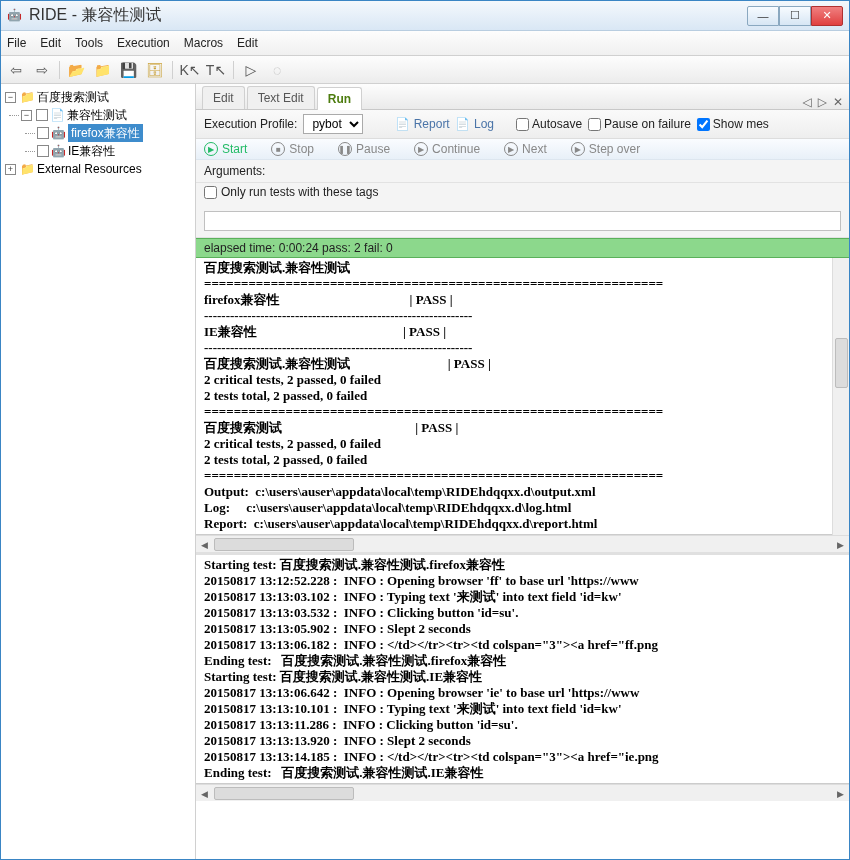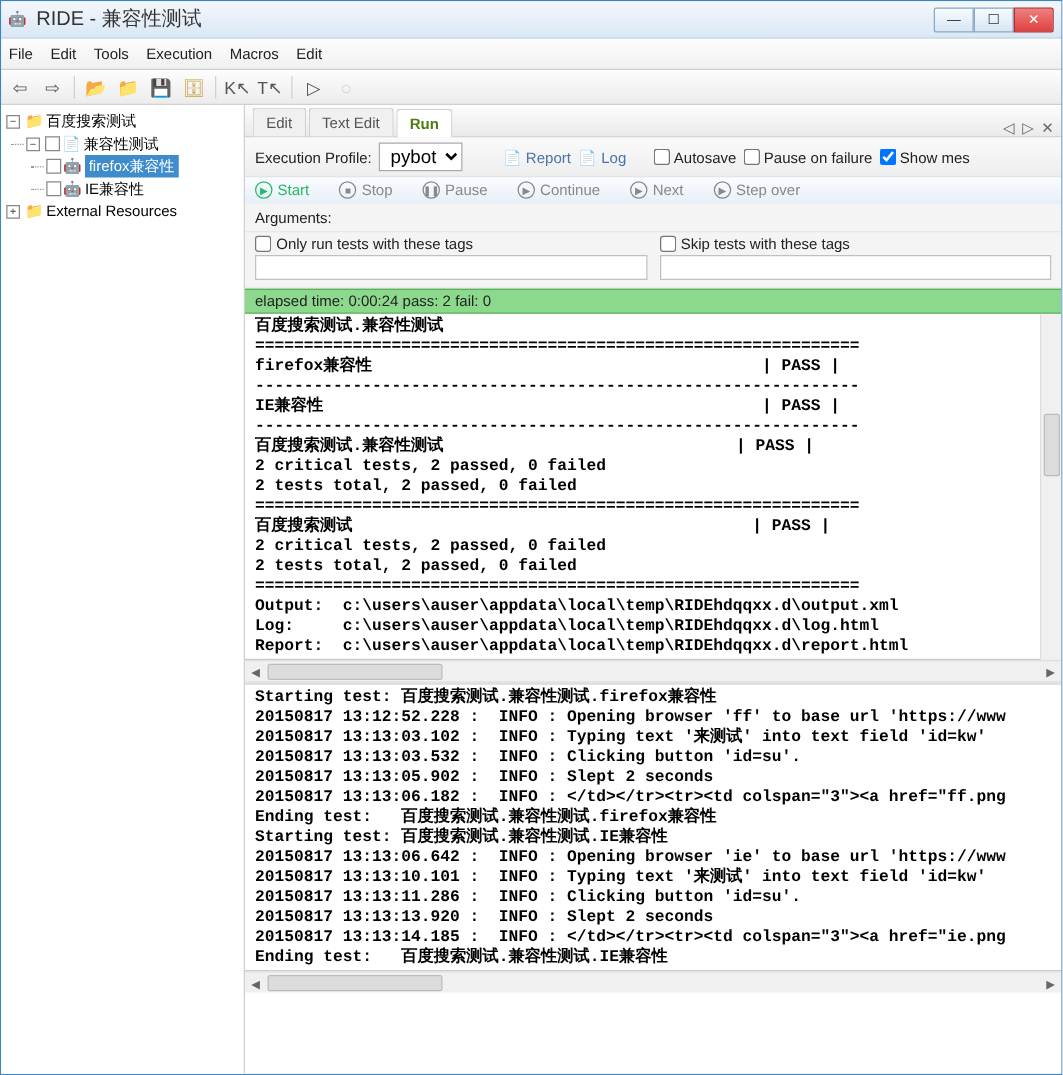--- a/index.html
+++ b/index.html
@@ -30,37 +30,37 @@
 .tree .robot { color: #2a7; }
 .tree .check { width: 12px; height: 12px; border: 1px solid #888; background: #fff; display: inline-block; }
 .tree .sel { background: #3e8ccc; color: #fff; padding: 0 3px; text-align: center; }
 .main { flex: 1; display: flex; flex-direction: column; overflow: hidden; }
 .tabs { height: 26px; background: linear-gradient(to bottom,#fdfdfd,#eaeaea); border-bottom: 1px solid #c8c8c8; display: flex; align-items: flex-end; padding: 0 6px; gap: 2px; }
 .tab { padding: 4px 10px; border: 1px solid #d0d0d0; border-bottom: none; background: #f0f0f0; border-radius: 3px 3px 0 0; color: #555; font-size: 12px; }
 .tab.active { background: #fff; font-weight: bold; color: #4d7c0f; position: relative; top: 1px; }
 .tabnav { margin-left: auto; display: flex; gap: 6px; color: #666; }
 .runbar { padding: 4px 8px; background: linear-gradient(to bottom,#fafafa,#eee); border-bottom: 1px solid #ddd; display: flex; align-items: center; gap: 6px; flex-wrap: wrap; }
 .runbar label { color: #222; }
-.runbar select { border: 1px solid #aaa; padding: 1px 4px; font-size: 15px; background: #fff; }
+.runbar select { border: 1px solid #aaa; padding: 1px 4px; font-size: 12px; background: #fff; }
 .runbar .linkbtn { color: #4a74a8; text-decoration: none; cursor: pointer; }
 .runbar .chk { display: flex; align-items: center; gap: 3px; }
 .runbar input[type=checkbox] { width: 13px; height: 13px; }
 .controlbar { padding: 3px 8px; background: linear-gradient(to bottom,#fafcff,#e8f0f8); border-bottom: 1px solid #dde6ef; display: flex; align-items: center; gap: 24px; color: #888; }
 .controlbar .cbtn { display: flex; align-items: center; gap: 4px; color: #888; }
 .controlbar .cbtn.active { color: #2b6; }
 .controlbar .cicon { width: 14px; height: 14px; border: 1px solid currentColor; border-radius: 50%; display: inline-flex; align-items: center; justify-content: center; font-size: 8px; }
 .argsrow { padding: 4px 8px; color: #222; background: #f4f4f4; border-bottom: 1px solid #e2e2e2; }
 .tagsrow { display: flex; gap: 10px; padding: 2px 8px 6px; background: #f4f4f4; border-bottom: 1px solid #e2e2e2; }
 .tagsrow .col { flex: 1; }
-.tagsrow .col .lbl { display: flex; gap: 4px; color: #222; margin-bottom: 2px; }
+.tagsrow .col .lbl { display: flex; align-items: center; gap: 4px; color: #222; margin-bottom: 12px; }
 .tagsrow input[type=text] { width: 100%; border: 1px solid #c0c0c0; padding: 2px; background: #fff; font-size: 12px; }
 .statusbar { background: #8cd88c; color: #222; padding: 2px 8px; font-size: 12px; border-top: 1px solid #5ab05a; border-bottom: 1px solid #5ab05a; }
 .outputwrap { flex: 1; display: flex; flex-direction: column; overflow: hidden; }
 .panel { flex: 1; overflow: auto; background: #fff; padding: 2px 8px; border-bottom: 1px solid #ccc; }
-.panel pre { font-family: Liberation Mono, monospace; font-size: 13px; line-height: 16px; color: #000; white-space: pre; }
+.panel pre { font-family: Liberation Serif, serif; font-size: 13px; line-height: 16px; color: #000; white-space: pre; }
 .panel pre b { font-weight: bold; }
 .hscroll { height: 17px; background: #f0f0f0; border-top: 1px solid #ddd; position: relative; }
 .hscroll .thumb { position: absolute; left: 18px; top: 2px; height: 13px; width: 140px; background: #dcdcdc; border: 1px solid #bcbcbc; border-radius: 2px; }
 .hscroll .arrow { position: absolute; top: 0; width: 17px; height: 17px; display: flex; align-items: center; justify-content: center; color: #666; font-size: 9px; }
 .hscroll .arrow.left { left: 0; }
 .hscroll .arrow.right { right: 0; }
 .vscroll { position: absolute; right: 0; top: 0; bottom: 17px; width: 17px; background: #f0f0f0; border-left: 1px solid #ddd; }
 .vscroll .vthumb { position: absolute; left: 2px; top: 80px; width: 13px; height: 50px; background: #dcdcdc; border: 1px solid #bcbcbc; border-radius: 2px; }
 .outputpanel { position: relative; flex: 0 0 46%; }
 .logpanel { position: relative; flex: 0 0 54%; border-top: 3px solid #e0e0e0; }
@@ -207,27 +207,20 @@
       <div class="argsrow">Arguments:</div>
 
       <div class="tagsrow">
         <div class="col">
           <label class="lbl">
               <input type="checkbox" style="">
               <span>Only run tests with these tags</span>
             </label>
           <input type="text" style="">
         </div>
-        <div class="col">
-          <label class="lbl">
-              <input type="checkbox" style="">
-              <span>Skip tests with these tags</span>
-            </label>
-          <input type="text" style="">
-        </div>
       </div>
 
       <div class="statusbar">elapsed time: 0:00:24     pass: 2     fail: 0</div>
 
       <div class="outputwrap">
         <div class="outputpanel">
           <div class="panel">
             <pre id="output-pre"><div><b>百度搜索测试.兼容性测试</b></div><div><b>==============================================================</b></div><div><b>firefox兼容性                                        | PASS |</b></div><div><b>--------------------------------------------------------------</b></div><div><b>IE兼容性                                             | PASS |</b></div><div><b>--------------------------------------------------------------</b></div><div><b>百度搜索测试.兼容性测试                              | PASS |</b></div><div><b>2 critical tests, 2 passed, 0 failed</b></div><div><b>2 tests total, 2 passed, 0 failed</b></div><div><b>==============================================================</b></div><div><b>百度搜索测试                                         | PASS |</b></div><div><b>2 critical tests, 2 passed, 0 failed</b></div><div><b>2 tests total, 2 passed, 0 failed</b></div><div><b>==============================================================</b></div><div><b>Output:  c:\users\auser\appdata\local\temp\RIDEhdqqxx.d\output.xml</b></div><div><b>Log:     c:\users\auser\appdata\local\temp\RIDEhdqqxx.d\log.html</b></div><div><b>Report:  c:\users\auser\appdata\local\temp\RIDEhdqqxx.d\report.html</b></div></pre>
           </div>
           <div class="vscroll">

